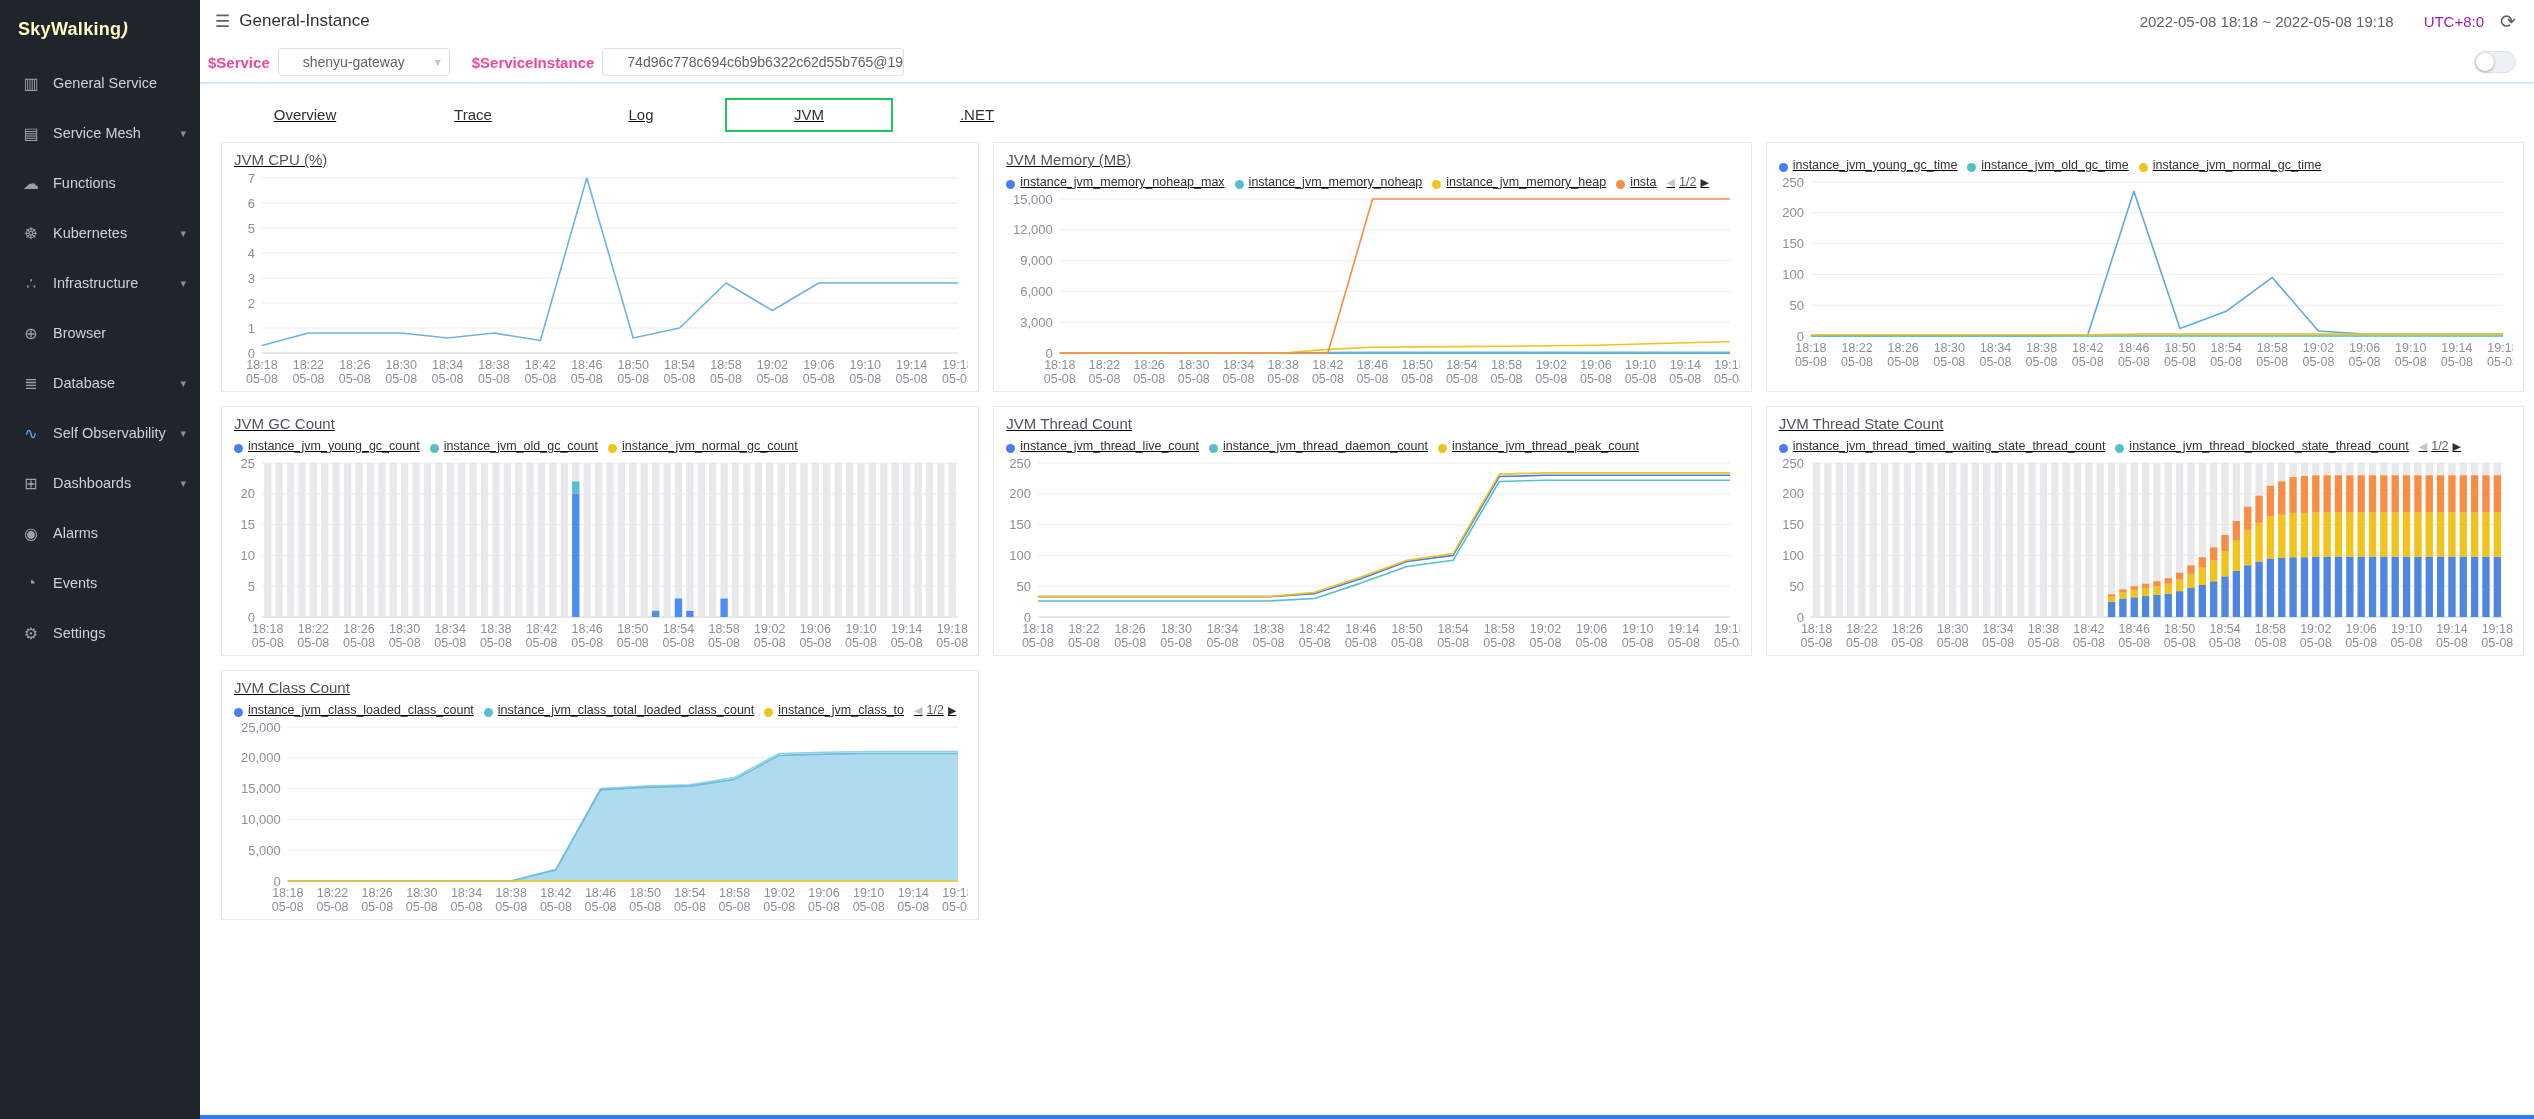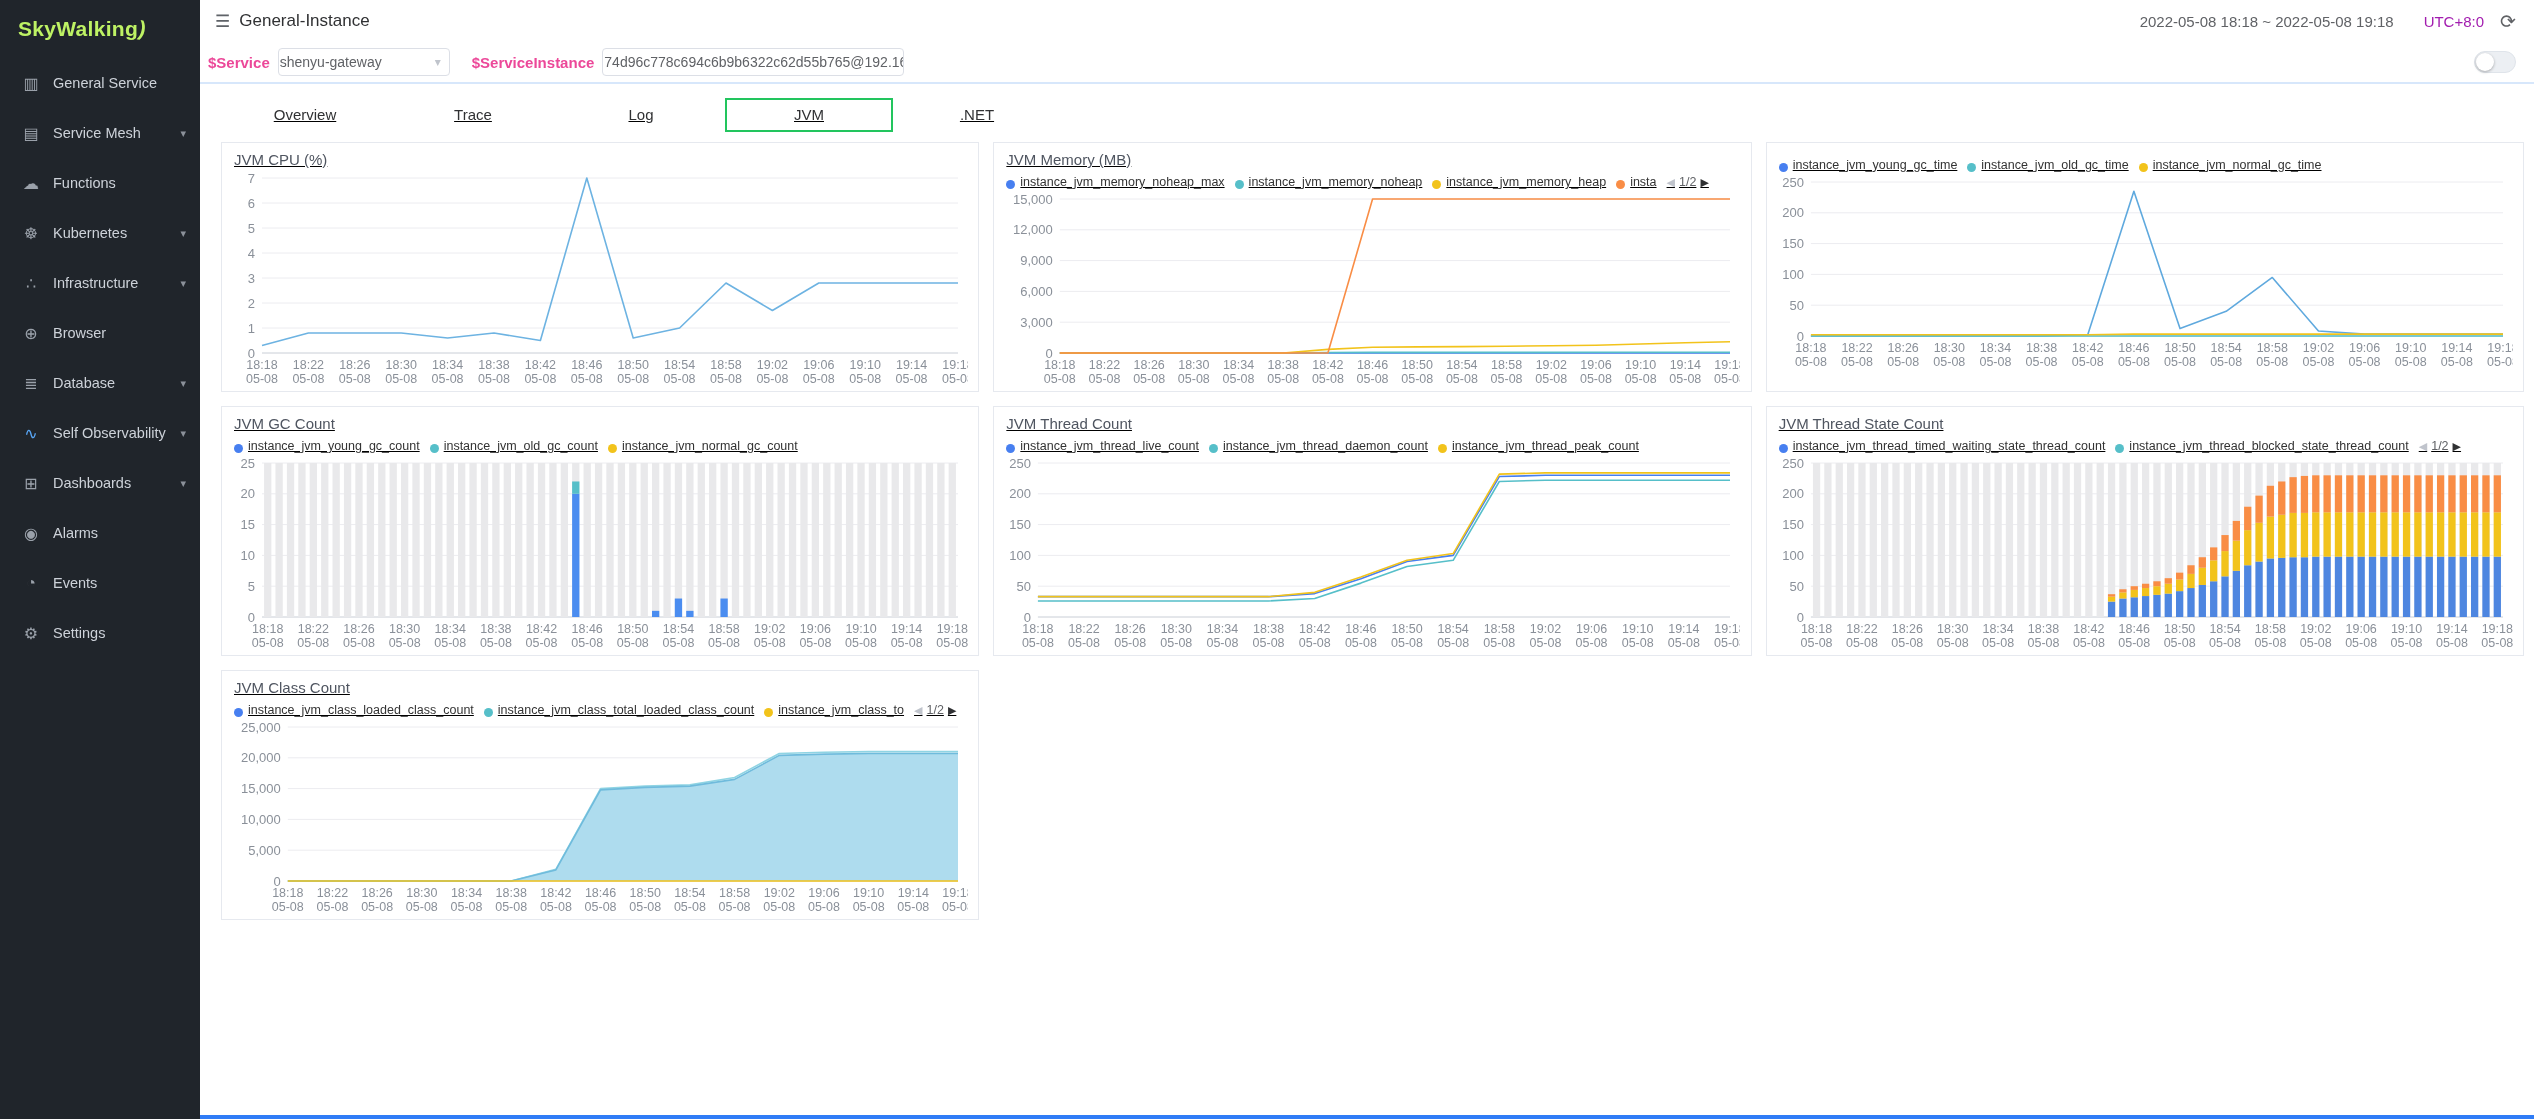--- a/index.html
+++ b/index.html
@@ -3,39 +3,39 @@
 <meta charset="utf-8">
 <style>
   * { box-sizing: border-box; }
   html,body { margin:0; padding:0; }
   body {
     width:2534px; height:1119px; position:relative; overflow:hidden;
     background:#ffffff; font-family:"Liberation Sans", sans-serif;
   }
   
   .sidebar { position:absolute; left:0; top:0; width:200px; height:1119px; background:#20252b; z-index:5; }
-  .logo { height:58px; display:flex; align-items:center; padding-left:18px; color:#bef264; font-size:21px; font-weight:bold; letter-spacing:.3px; }
+  .logo { height:58px; display:flex; align-items:center; padding-left:18px; color:#fef9c3; font-size:18px; font-weight:bold; letter-spacing:.3px; }
   .logo .swoosh { font-weight:bold; transform:rotate(12deg); display:inline-block; margin-left:1px; }
   .side-item { height:50px; display:flex; align-items:center; padding:0 14px 0 20px; color:#cdd2d9; font-size:14.5px; cursor:pointer; }
   .side-item .ico { width:22px; font-size:16px; color:#9aa1aa; margin-right:11px; text-align:center; flex:none; }
   .side-item .ico.blue { color:#58a6f5; }
   .side-item .lbl { flex:1; white-space:nowrap; overflow:hidden; }
   .side-item .chev { color:#8b919a; font-size:11px; flex:none; }
   
   .main { margin-left:200px; height:1119px; display:flex; flex-direction:column; position:relative; background:#fff; }
   .header { height:42px; display:flex; align-items:center; padding:0 18px 0 6px; flex:none; }
   .menu-ico { font-size:17px; color:#5f6368; padding:0 9px; cursor:pointer; }
   .page-title { font-size:17px; color:#303133; font-weight:400; }
   .spacer { flex:1; }
   .time-range { font-size:15px; color:#606266; margin-right:30px; }
   .tz { font-size:15px; color:#a21caf; margin-right:16px; }
   .refresh { font-size:19px; color:#606266; cursor:pointer; }
   .selector-row { height:40px; display:flex; align-items:center; padding:0 18px 0 8px; gap:8px; flex:none; }
   .sel-label { font-size:15px; font-weight:bold; color:#ec4899; flex:none; }
-  .select { height:28px; border:1px solid #dcdfe6; border-radius:4px; display:flex; align-items:center; justify-content:space-between; padding:0 8px 0 1px; font-size:14px; color:#606266; background:#fff; cursor:pointer; white-space:nowrap; overflow:hidden; }
+  .select { height:28px; border:1px solid #dcdfe6; border-radius:4px; display:flex; align-items:center; justify-content:space-between; padding:0 8px 0 24px; font-size:14px; color:#606266; background:#fff; cursor:pointer; white-space:nowrap; overflow:hidden; }
   .select .chev { margin-left:8px; color:#c0c4cc; font-size:12px; flex:none; }
   .sel-service { width:172px; margin-right:14px; }
   .sel-instance { width:302px; }
   .toggle { margin-left:auto; width:42px; height:22px; border-radius:11px; background:#eceff3; border:1px solid #dfe4ea; position:relative; cursor:pointer; flex:none; }
   .toggle .knob { position:absolute; left:1px; top:1px; width:18px; height:18px; border-radius:50%; background:#fff; box-shadow:0 1px 3px rgba(0,0,0,.3); }
   .divider { height:2px; background:#d7e7fb; flex:none; }
   .content { flex:1; min-height:0; padding-top:8px;text-decoration:underline; }
   
   .tabs { display:flex; padding-left:21px; height:46px; align-items:center; }
   .tab { width:168px; text-align:center; font-size:15px; color:#303133; height:34px; line-height:34px; cursor:pointer; }

